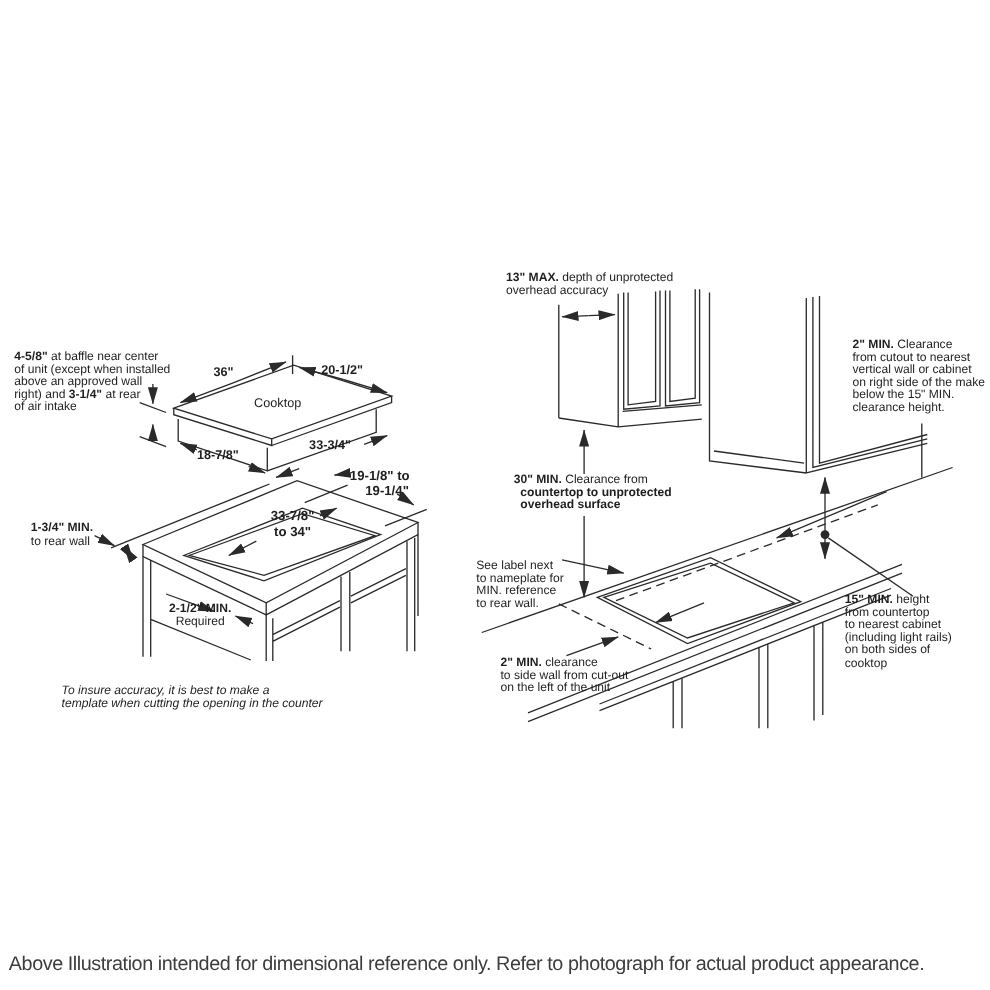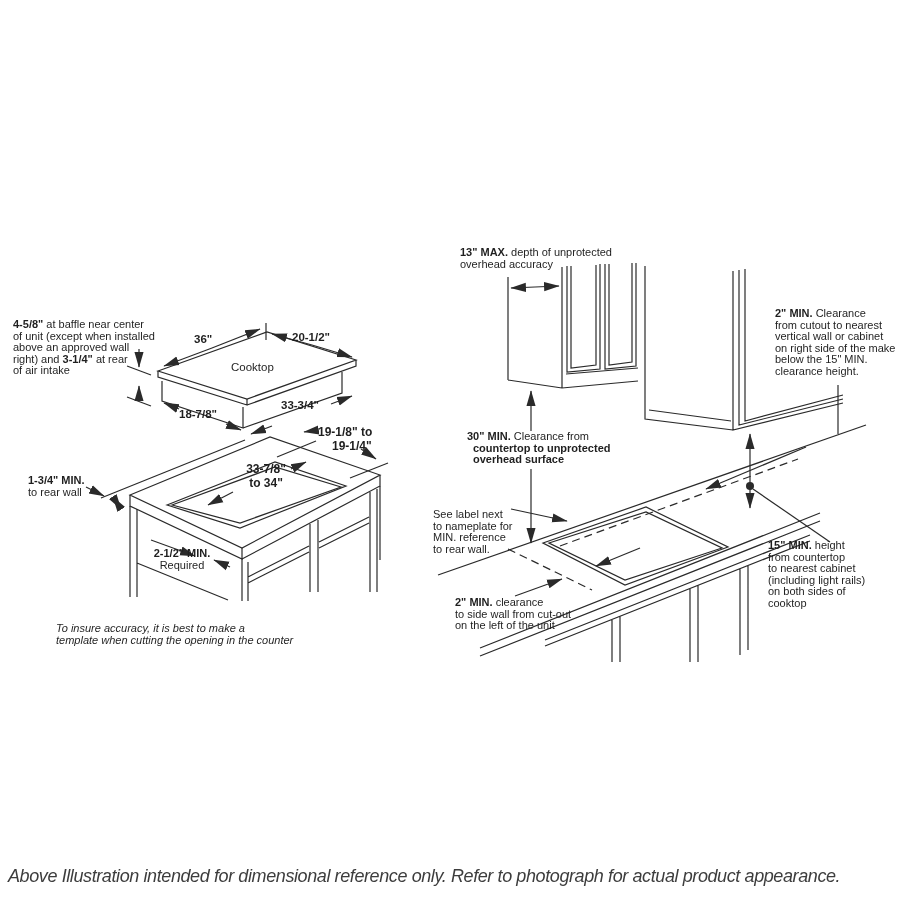--- a/index.html
+++ b/index.html
@@ -171,15 +171,15 @@
 
   <div class="ann" style="left:768px;top:540px;">
     <div><span></span><b>15" MIN.</b><span> height</span></div>
     <div>from countertop</div>
     <div>to nearest cabinet</div>
     <div>(including light rails)</div>
     <div>on both sides of</div>
     <div>cooktop</div>
   </div>
 
-  <div class="caption" style="left:8px;top:866px;font-style:italic;">Above Illustration intended for dimensional reference only. Refer to photograph for actual product appearance.</div>
+  <div class="caption" style="left:8px;top:866px;">Above Illustration intended for dimensional reference only. Refer to photograph for actual product appearance.</div>
 
 </div>
 
 </body></html>

